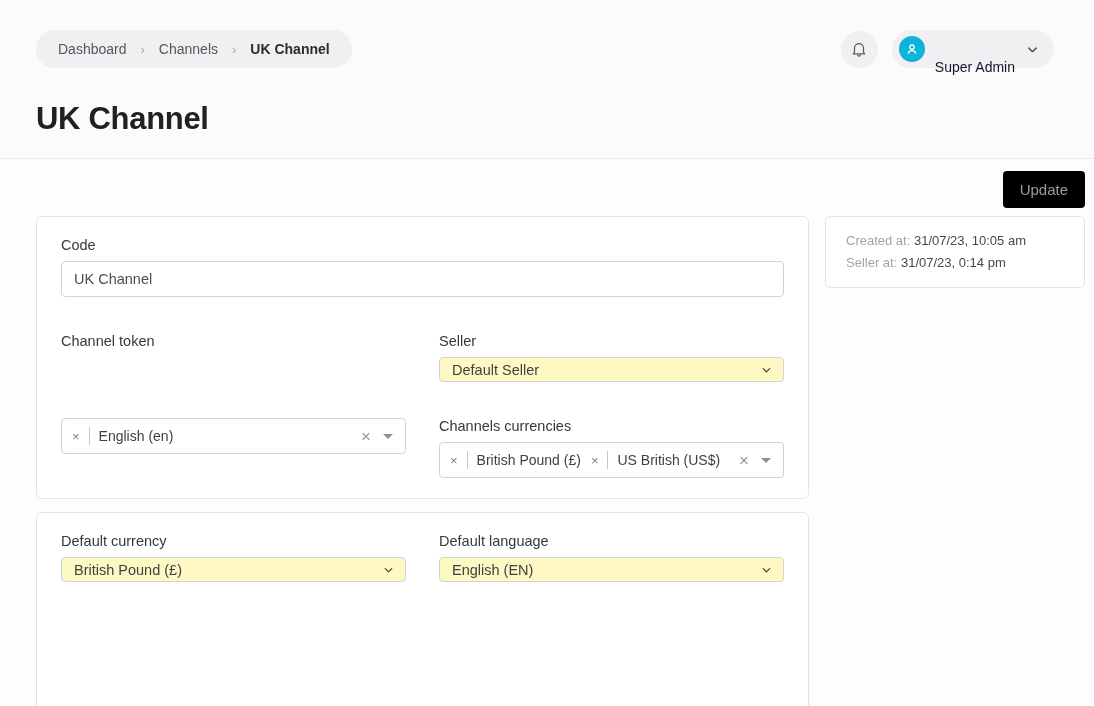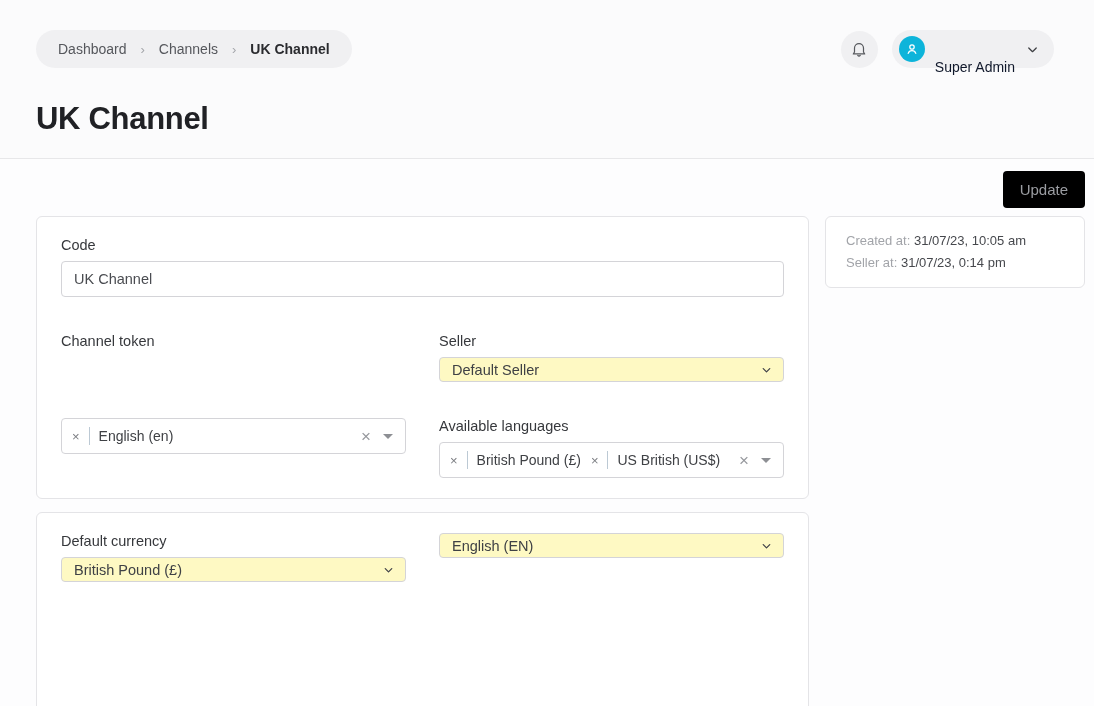--- a/index.html
+++ b/index.html
@@ -157,21 +157,21 @@
                   <span class="chip-label">English (en)</span>
                 </span>
               </div>
               <div class="ng-icons">
                 <span class="ng-clear">×</span>
                 <span class="ng-caret"></span>
               </div>
             </div>
           </div>
           <div class="col">
-            <label class="f-label">Available languages</label>
+            <label class="f-label">Channels currencies</label>
             <div class="ng-select">
               <div class="chips">
                 <span class="chip">
                   <span class="chip-x">×</span>
                   <span class="chip-divider"></span>
                   <span class="chip-label">British Pound (£)</span>
                 </span>
                 <span class="chip">
                   <span class="chip-x">×</span>
                   <span class="chip-divider"></span>
@@ -196,20 +196,21 @@
                 <option>British Pound (£)</option>
               </select>
               <span class="select-chevron">
                 <svg width="13" height="13" viewBox="0 0 24 24" fill="none" stroke="currentColor" stroke-width="2.4" stroke-linecap="round" stroke-linejoin="round">
                     <path d="M6 9.5l6 6 6-6"></path>
                   </svg>
               </span>
             </div>
           </div>
           <div class="col">
+            <label class="f-label">Default language</label>
             <div class="select-wrap">
               <select class="native">
                 <option>English (EN)</option>
               </select>
               <span class="select-chevron">
                 <svg width="13" height="13" viewBox="0 0 24 24" fill="none" stroke="currentColor" stroke-width="2.4" stroke-linecap="round" stroke-linejoin="round">
                     <path d="M6 9.5l6 6 6-6"></path>
                   </svg>
               </span>
             </div>

